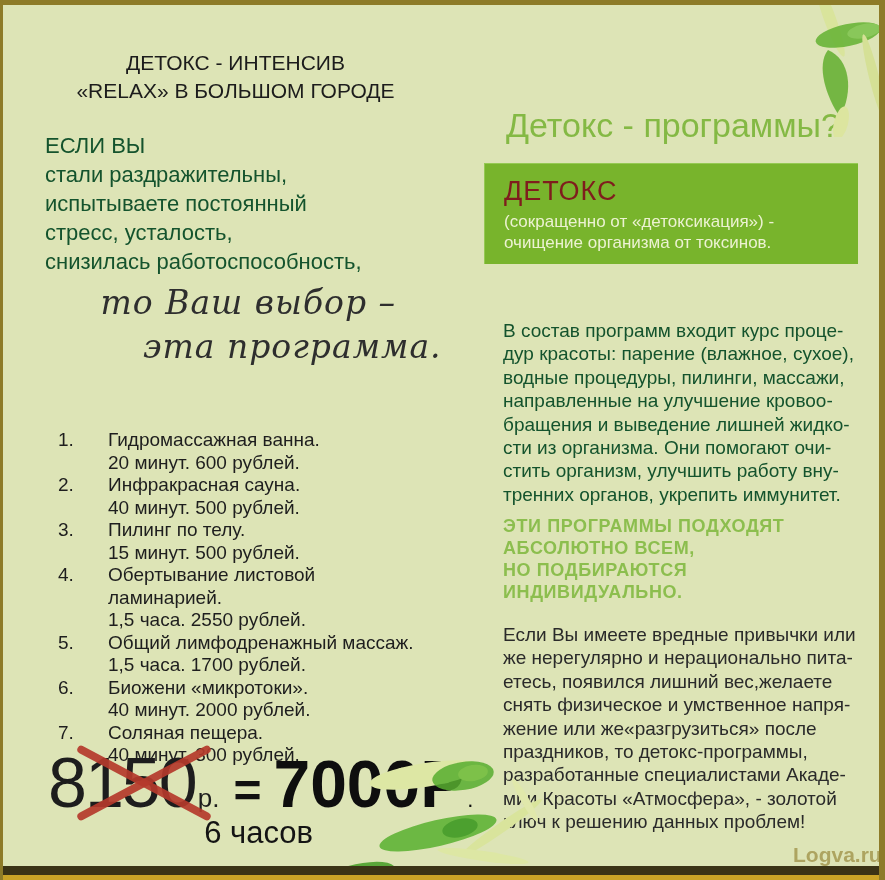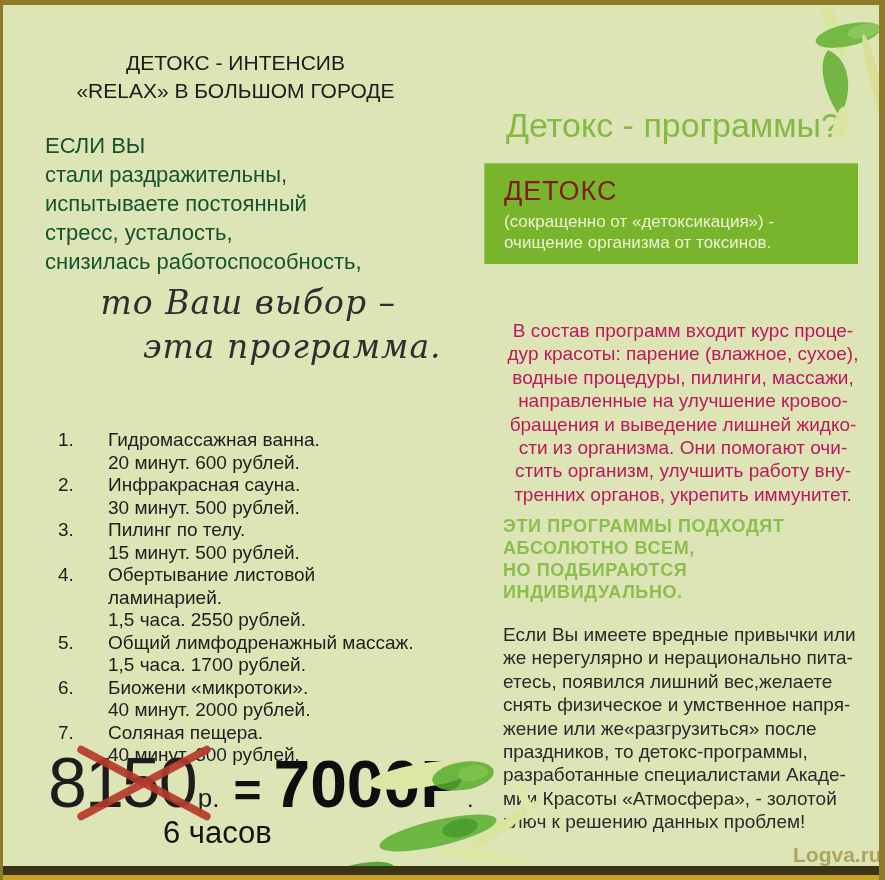--- a/index.html
+++ b/index.html
@@ -54,42 +54,42 @@
   .price-new-dot { font-size:22px; color:#0e0e0e; margin-left:3px; }
   .cross { position:absolute; left:30px; top:4px; width:132px; height:70px; }
   .cross-bar {
     position:absolute; left:-9px; top:32px; width:150px; height:8px;
     background:#b43a2b; border-radius:4px; opacity:.92;
   }
   .bar1 { transform:rotate(28deg); }
   .bar2 { transform:rotate(-28deg); }
   .l-duration {
     position:absolute; left:160px; top:810px; width:150px;
-    text-align:left; font-size:31px; color:#141414;
+    text-align:right; font-size:31px; color:#141414;
   }
 
   
   .r-h1 {
     position:absolute; left:501px; top:24px;
     font-size:70px; line-height:74px; color:#84b944; font-weight:normal;
   }
   .r-h2 {
     position:absolute; left:503px; top:101px;
     font-size:34px; color:#84b944;
   }
   .r-box {
     position:absolute; left:481px; top:158px; width:374px; height:101px;
     background:#78b42c; padding:12px 16px 10px 19px;
     border-top:1px solid #95c953; border-left:1px solid #95c953;
   }
   .r-box-title { font-size:27px; letter-spacing:1px; color:#7f1d1d; }
   .r-box-sub { font-size:17px; line-height:21px; color:#ecf2d2; margin-top:4px; }
   .r-para1 {
     position:absolute; left:500px; top:314px; width:360px;
-    font-size:19px; line-height:23.4px; color:#be185d;text-align:center;
+    font-size:19px; line-height:23.4px; color:#14532d;
   }
   .r-caps {
     position:absolute; left:500px; top:510px;
     font-size:18px; line-height:22px; font-weight:bold;
     letter-spacing:.6px; color:#8cbe4e;
   }
   .r-para2 {
     position:absolute; left:500px; top:618px; width:365px;
     font-size:19px; line-height:23.4px; color:#2a2a2a;
   }
@@ -133,21 +133,21 @@
       <span class="num">1.</span>
       <span class="pbody">
         <span class="pname">Гидромассажная ванна.</span>
         <span class="pdet">20 минут. 600 рублей.</span>
       </span>
     </div>
     <div class="prog">
       <span class="num">2.</span>
       <span class="pbody">
         <span class="pname">Инфракрасная сауна.</span>
-        <span class="pdet">30 минут. 500 рублей.</span>
+        <span class="pdet">40 минут. 500 рублей.</span>
       </span>
     </div>
     <div class="prog">
       <span class="num">3.</span>
       <span class="pbody">
         <span class="pname">Пилинг по телу.</span>
         <span class="pdet">15 минут. 500 рублей.</span>
       </span>
     </div>
     <div class="prog">

